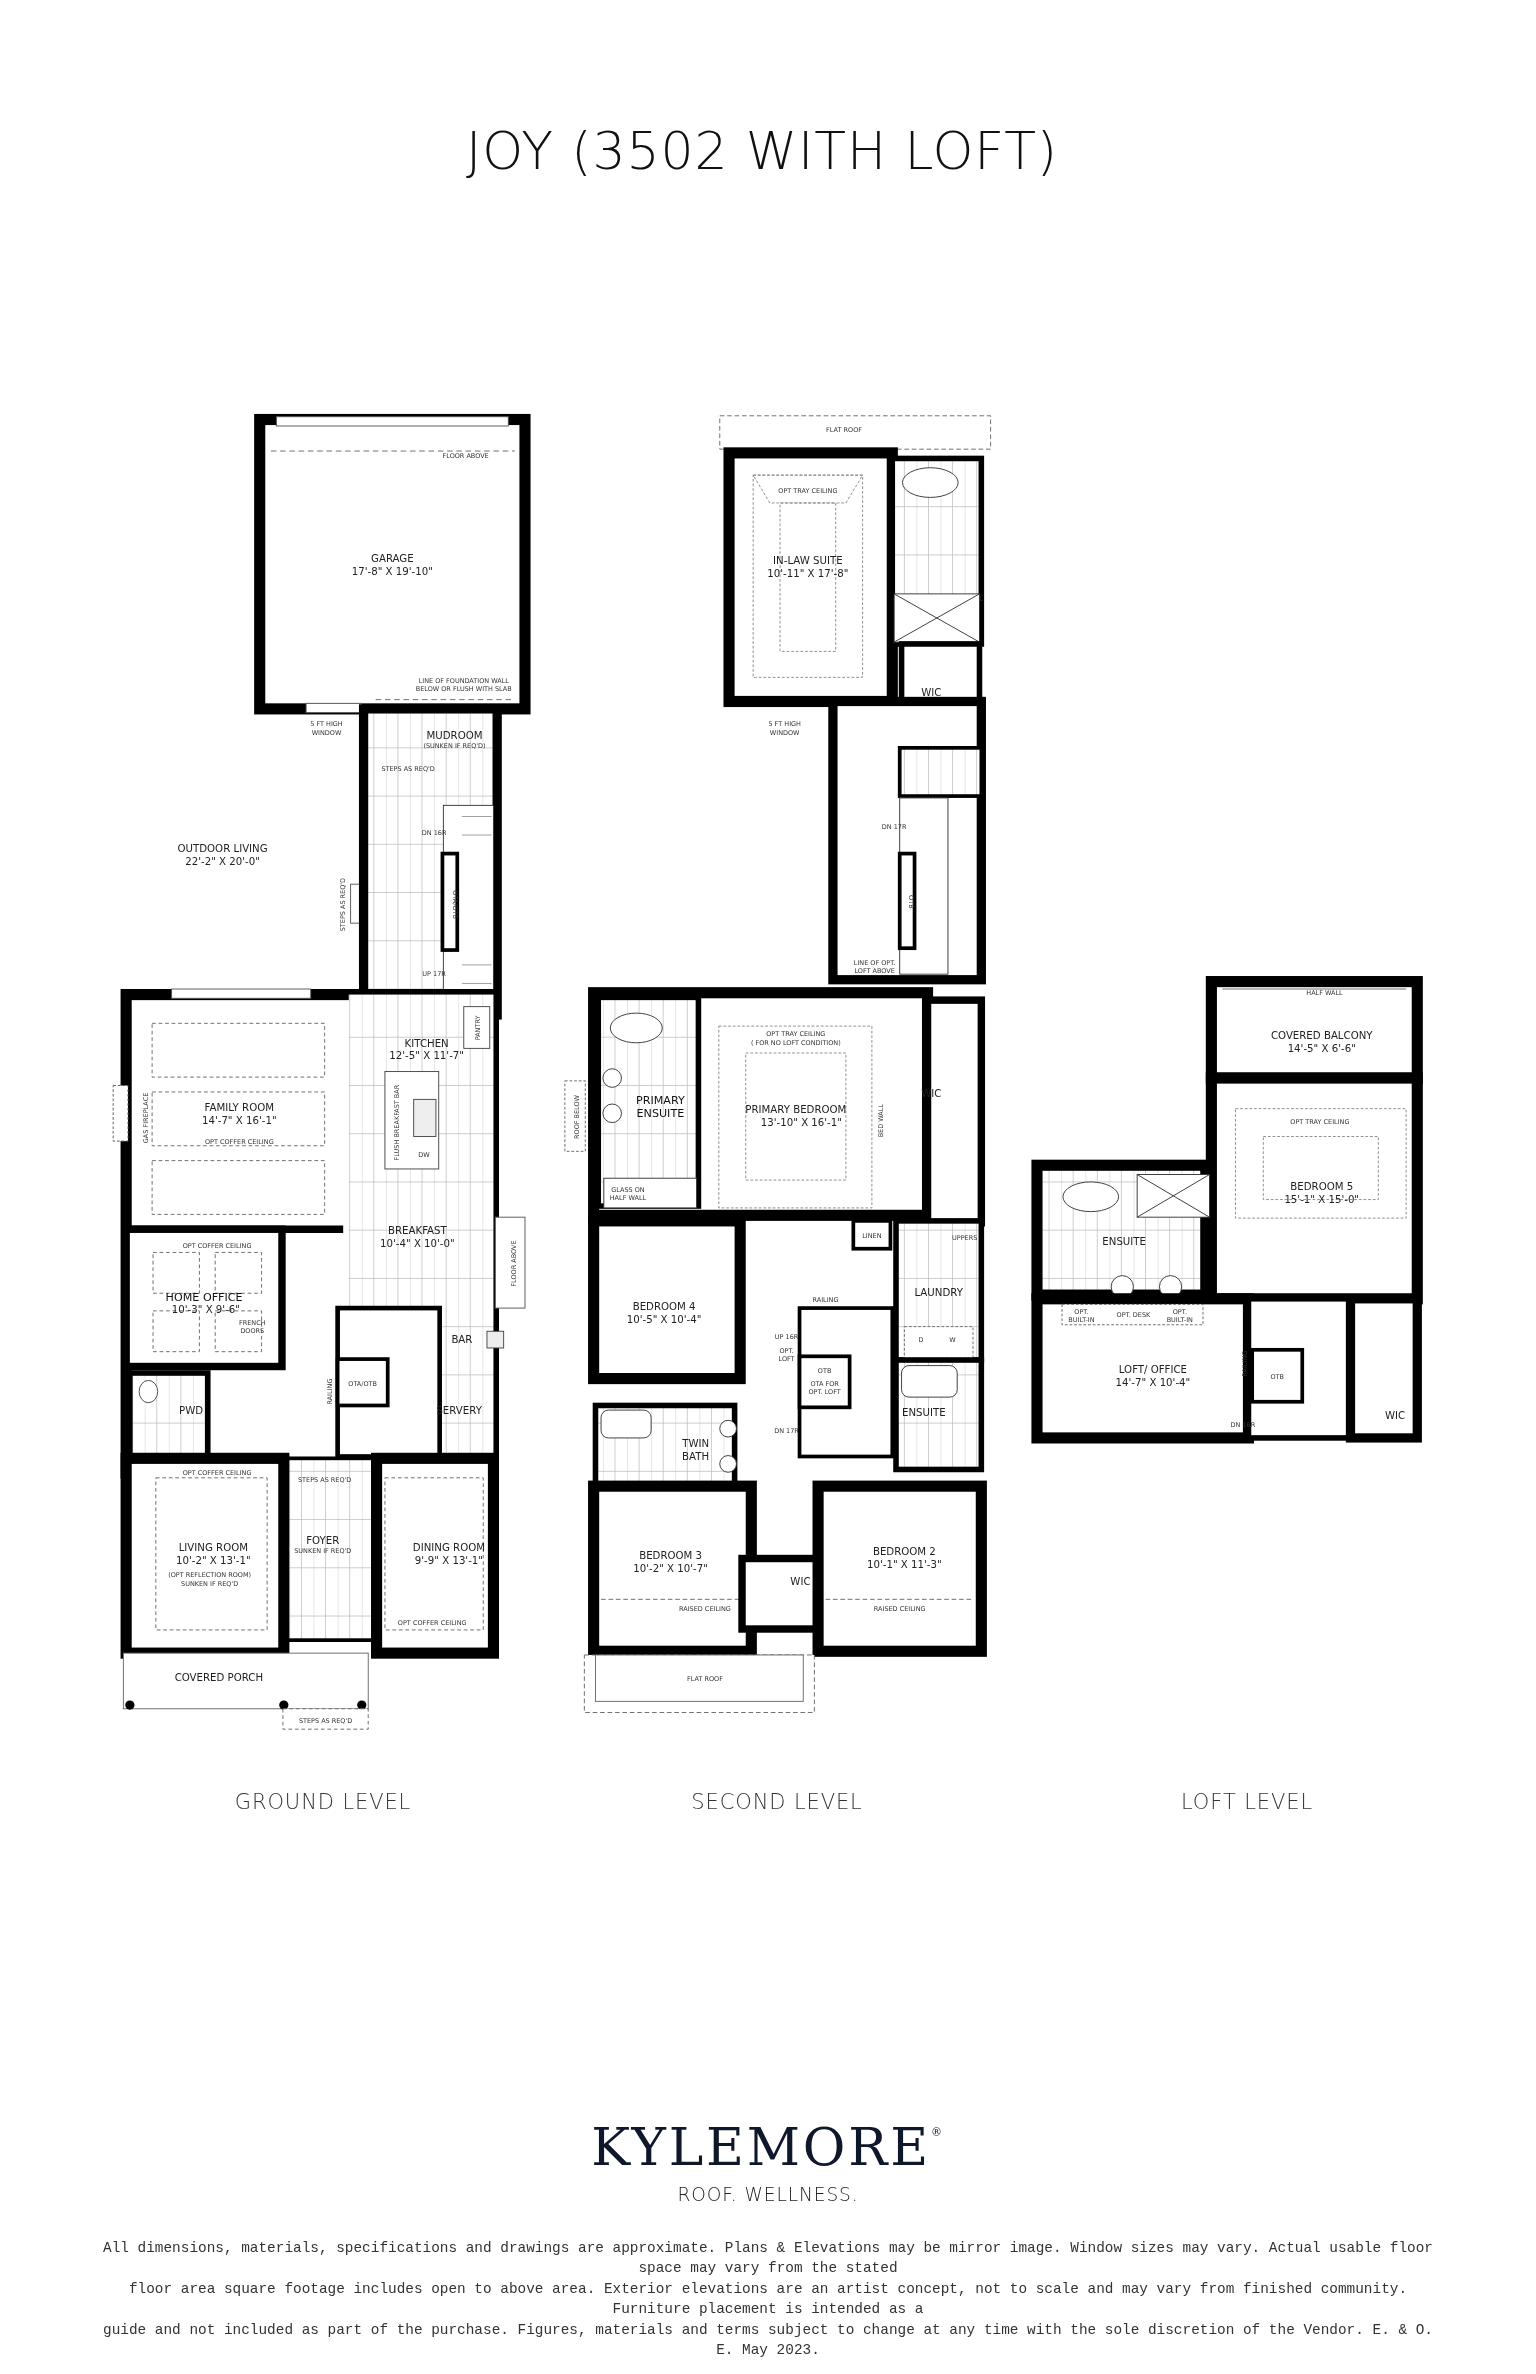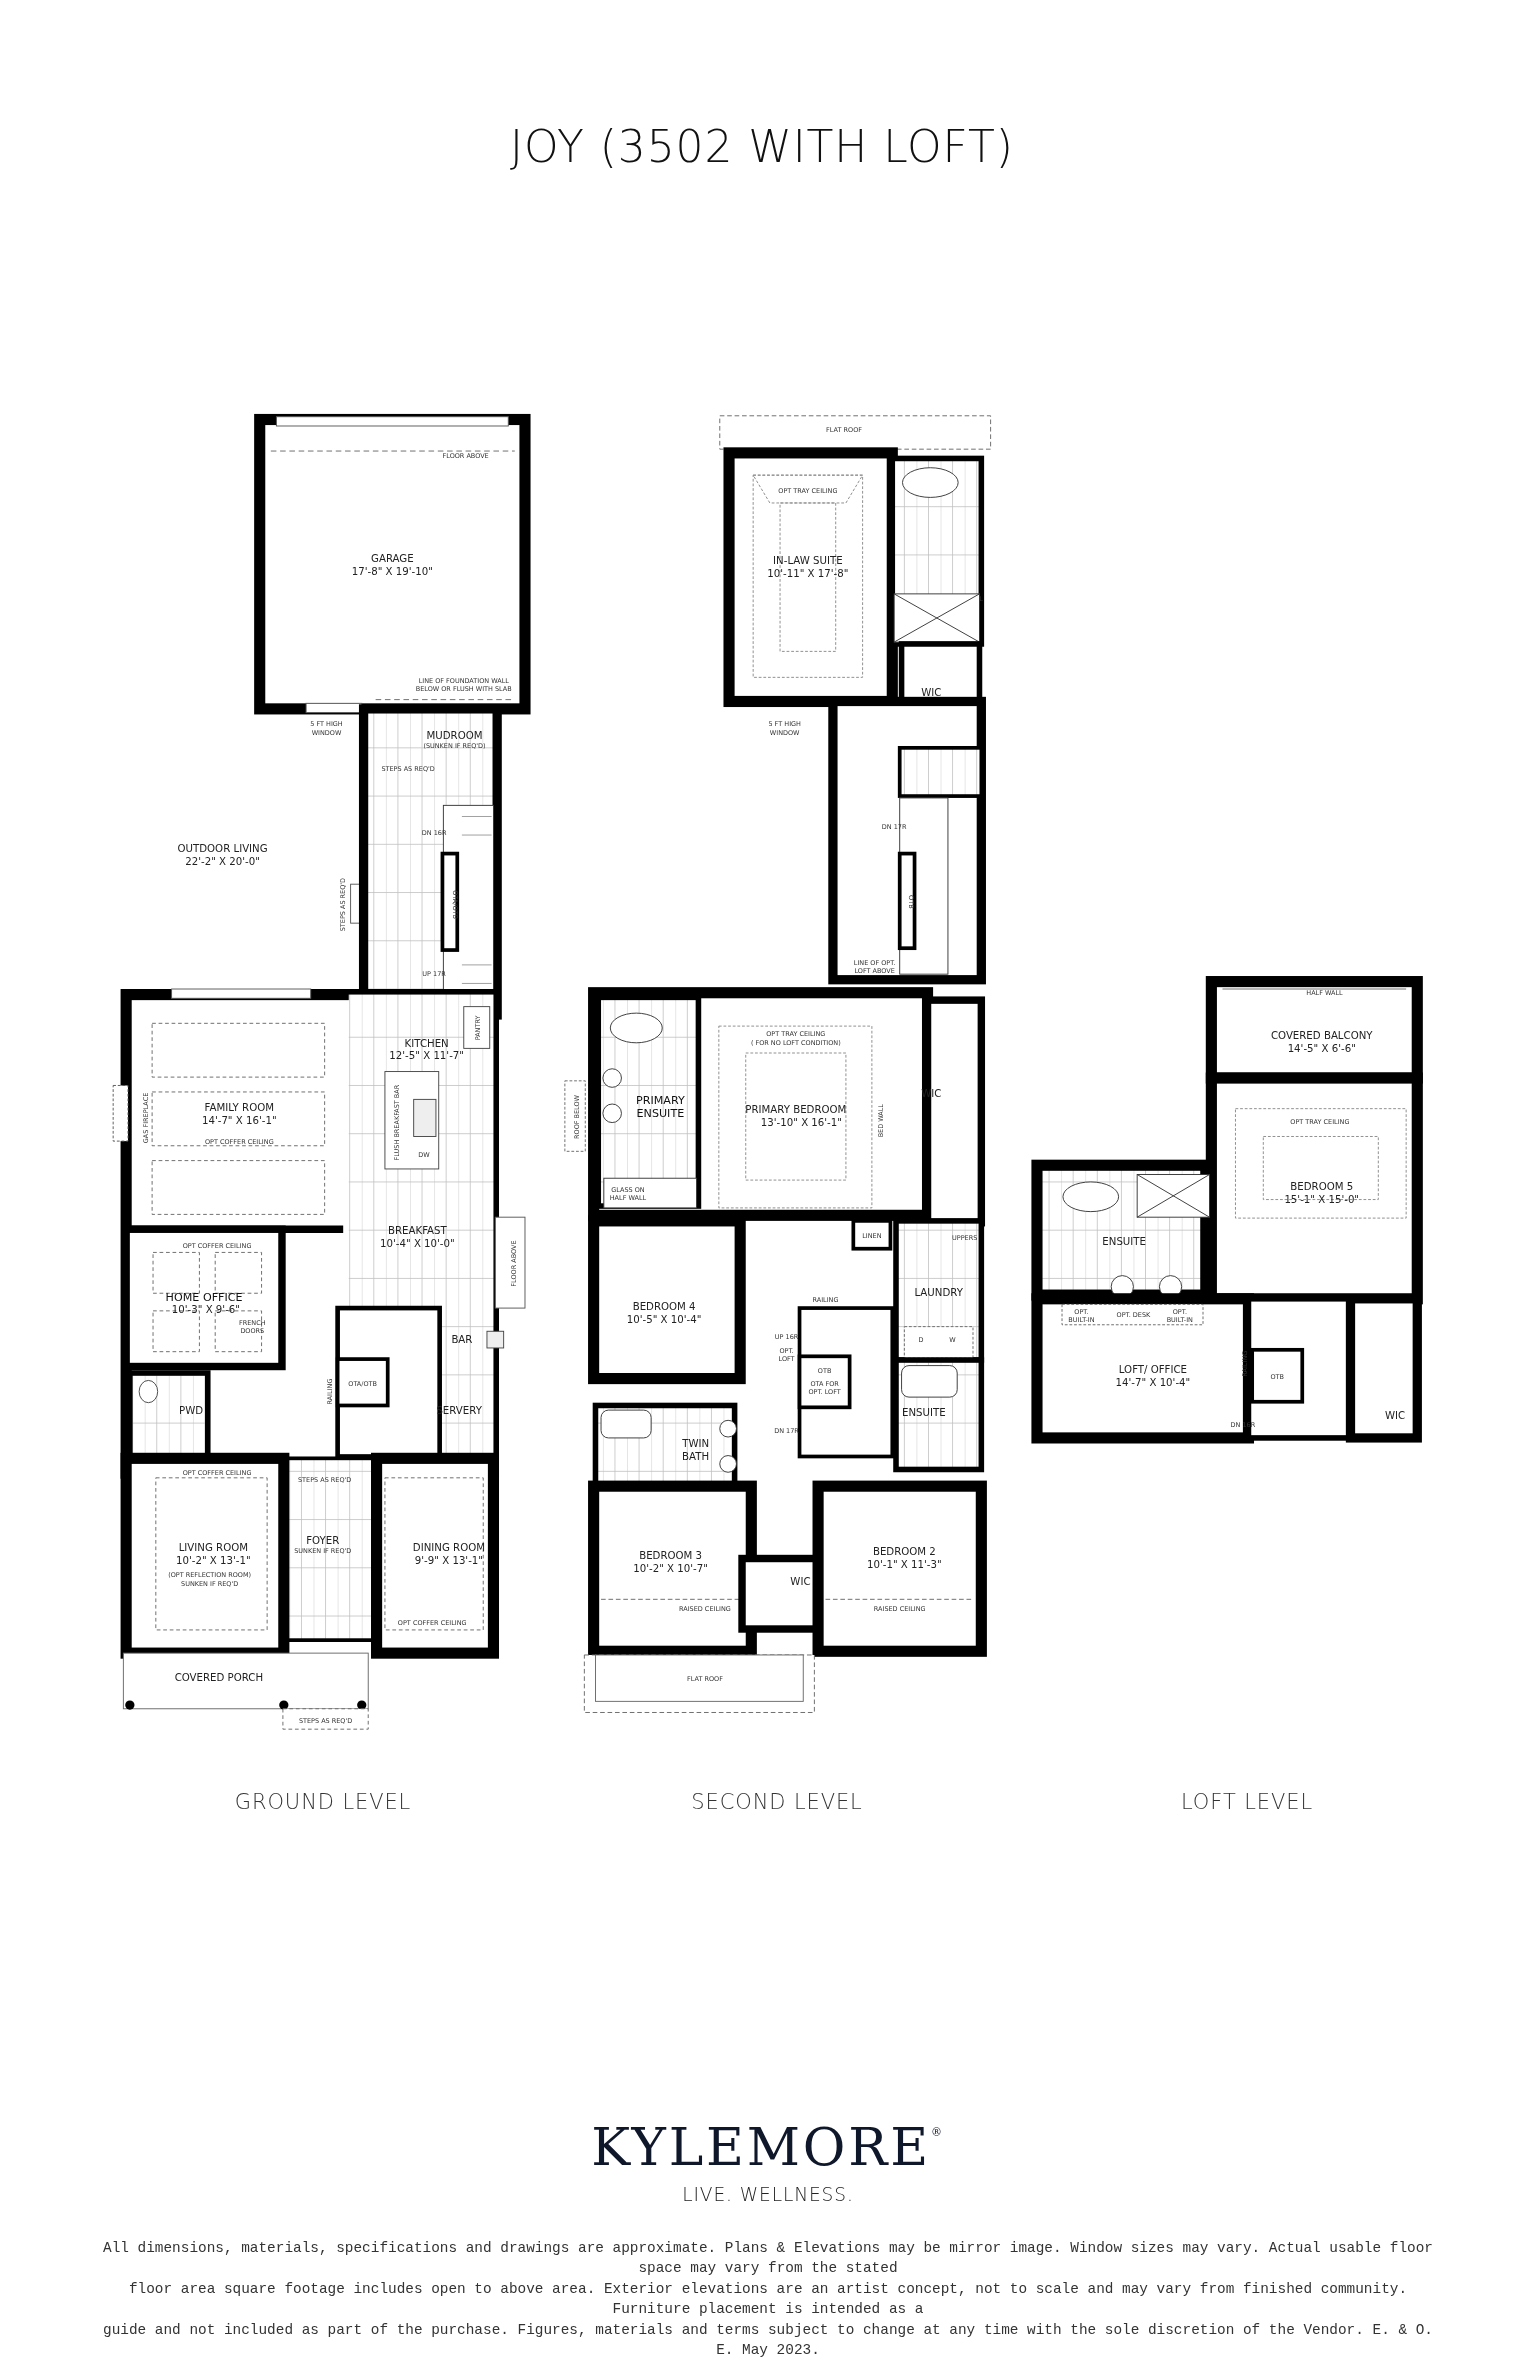--- a/index.html
+++ b/index.html
@@ -1,17 +1,17 @@
 <!DOCTYPE html>
 <html style="font-size:15px"><head>
 <meta charset="utf-8">
 <style>
   html,body{margin:0;padding:0;background:#fff;}
   body{width:1536px;height:2375px;position:relative;overflow:hidden;font-family:"DejaVu Sans",sans-serif;color:#111;}
-  .title{position:absolute;left:0;right:12px;top:121px;text-align:center;font-family:"DejaVu Sans",sans-serif;font-weight:200;font-size:44px;letter-spacing:0.9px;color:#111;}
+  .title{position:absolute;left:0;right:12px;top:121px;text-align:center;font-family:"DejaVu Sans",sans-serif;font-weight:200;font-size:52px;letter-spacing:0.9px;color:#111;}
   svg.plan{position:absolute;left:0;top:0;width:1536px;height:2375px;}
   .lbl{font-family:"DejaVu Sans",sans-serif;font-size:11px;fill:#222;text-anchor:middle;}
   .lbl-s{font-family:"DejaVu Sans",sans-serif;font-size:7px;fill:#333;text-anchor:middle;}
   .lbl-b{font-family:"DejaVu Sans",sans-serif;font-size:12px;fill:#111;text-anchor:middle;}
   .level{position:absolute;top:1790px;font-size:21px;color:#333;letter-spacing:0.9px;font-weight:300;text-align:center;width:278px;}
   .brand{position:absolute;left:0;right:0;top:2117px;text-align:center;font-family:"DejaVu Serif",serif;font-size:52px;letter-spacing:2.8px;color:#0f172a;}
   .brand sup{font-size:11px;vertical-align:top;position:relative;top:9.3px;}
   .tagline{position:absolute;left:0;right:0;top:2184px;text-align:center;font-size:18.6px;color:#222;letter-spacing:0.9px;font-weight:300;}
   .disclaimer{position:absolute;left:93px;right:93px;top:2238px;text-align:center;font-size:14.4px;line-height:20.4px;color:#333;font-family:Liberation Mono, monospace;}
 </style>
@@ -288,19 +288,19 @@
     <rect x="1456" y="1400" width="72" height="150" fill="#fff" stroke="#000" stroke-width="10"></rect>
     <text class="lbl" x="1504" y="1530">WIC</text>
   </g>
 </svg>
 
 <div class="level" style="left:184px">GROUND LEVEL</div>
 <div class="level" style="left:638px">SECOND LEVEL</div>
 <div class="level" style="left:1108px">LOFT LEVEL</div>
 
 <div class="brand"><span>KYLEMORE</span><sup>®</sup></div>
-<div class="tagline">LIVE. WELLNESS.</div>
+<div class="tagline">ROOF. WELLNESS.</div>
 <div class="disclaimer">
   <div>All dimensions, materials, specifications and drawings are approximate. Plans &amp; Elevations may be mirror image. Window sizes may vary. Actual usable floor space may vary from the stated</div>
   <div>floor area square footage includes open to above area. Exterior elevations are an artist concept, not to scale and may vary from finished community. Furniture placement is intended as a</div>
   <div>guide and not included as part of the purchase. Figures, materials and terms subject to change at any time with the sole discretion of the Vendor.  E. &amp; O. E. May 2023.</div>
 </div>
 
 
 </body></html>

